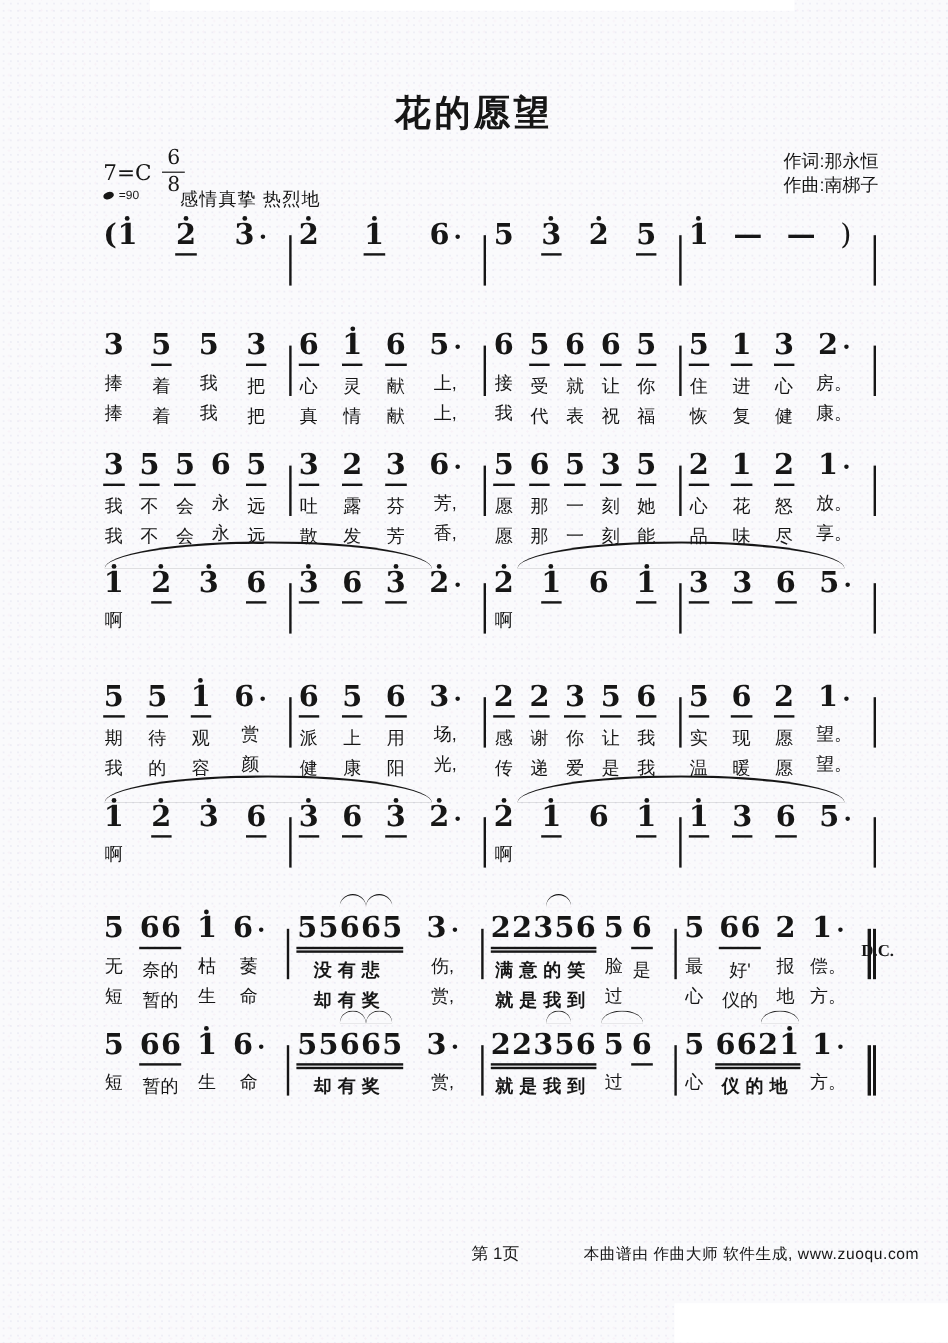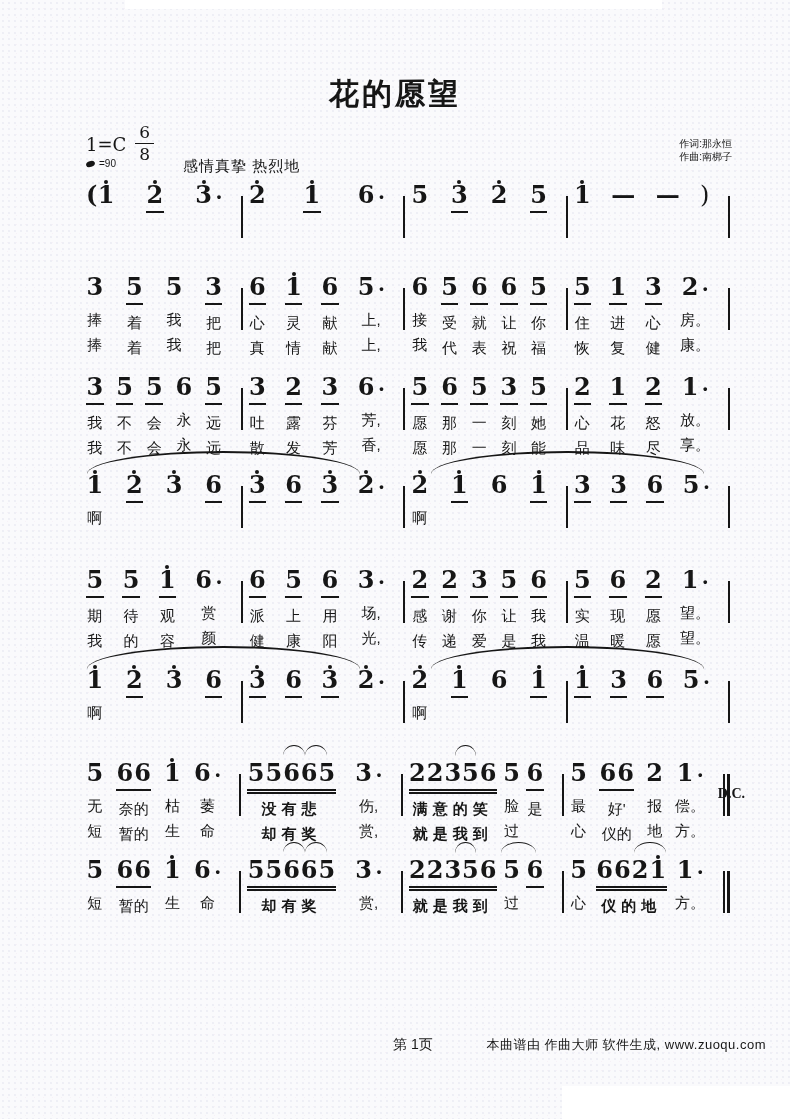--- a/index.html
+++ b/index.html
@@ -17,23 +17,23 @@
 
   .keysig{position:absolute;left:86px;top:126px;font-family:"DejaVu Serif",serif;font-size:18px;}
   .frac{display:inline-block;vertical-align:middle;text-align:center;margin-left:9px;line-height:1;
     font-size:17px;transform:translateY(-2px);}
   .frac .num{display:block;border-bottom:1.5px solid #161616;padding:0 4px 2px;}
   .frac .den{display:block;padding-top:2px;}
 
   .tempo{position:absolute;left:86px;top:158px;font-size:10px;}
   .notehead{display:inline-block;width:9px;height:6px;background:#161616;border-radius:50%;
     transform:rotate(-18deg);margin-right:4px;vertical-align:middle;}
-  .expression{position:absolute;left:150px;top:157px;font-size:15px;letter-spacing:1px;margin-left:33px;}
-
-  .credits{position:absolute;right:58px;top:137px;font-size:10px;line-height:1.3;text-align:left;}
+  .expression{position:absolute;left:150px;top:157px;font-size:15px;letter-spacing:1px;}
+
+  .credits{position:absolute;right:58px;top:125px;font-size:15px;line-height:1.3;text-align:left;}
 
   .score{position:absolute;left:80px;top:0;width:650px;}
   .system{position:absolute;left:0;width:100%;display:flex;align-items:flex-start;padding-top:20px;box-sizing:border-box;}
   .sys0{top:160px}.sys1{top:252px}.sys2{top:352px}.sys3{top:450px}
   .sys4{top:545px}.sys5{top:645px}.sys6{top:738px}.sys7{top:835px}
 
   .measure{flex:1 1 0;display:flex;justify-content:space-between;align-items:flex-start;
     padding:0 18px 0 6px;position:relative;}
   .bar{width:2px;height:42px;background:#161616;margin-top:16px;flex:0 0 auto;}
   .bar.final{width:7px;background:linear-gradient(90deg,#161616 0 2.5px,transparent 2.5px 4.5px,#161616 4.5px 7px);}
@@ -66,21 +66,21 @@
 </head>
 <body>
 
 <div class="page">
   <div class="patch-top"></div>
   <div class="patch-br"></div>
 
   <div class="title">花的愿望</div>
 
   <div class="keysig">
-    <span>1=C</span><span class="frac"><span class="num">6</span><span class="den">8</span></span>
+    <span>7=C</span><span class="frac"><span class="num">6</span><span class="den">8</span></span>
   </div>
 
   <div class="tempo">
     <span class="notehead"></span><span>=90</span>
   </div>
   <div class="expression">感情真挚 热烈地</div>
 
   <div class="credits">
     <div>作词:那永恒</div>
     <div>作曲:南梆子</div>

